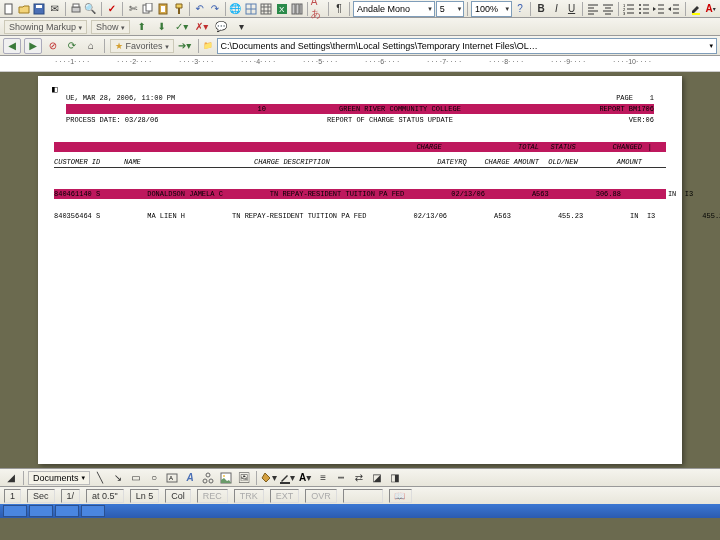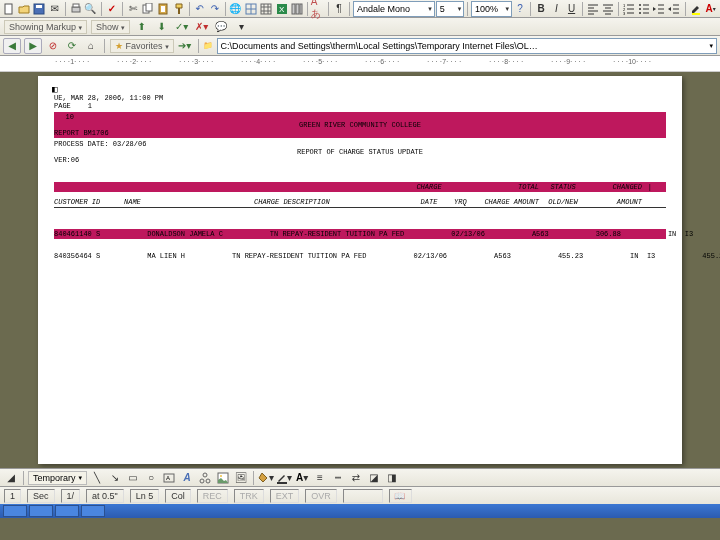--- a/index.html
+++ b/index.html
@@ -13,24 +13,24 @@
   .markup-label { font-size:9px; color:#555; background:#f0eee4; border:1px solid #ccc9b8; padding:1px 4px; }
   .addr-bar { background:linear-gradient(#f5f4ee,#e8e6db); height:20px; display:flex; align-items:center; padding:1px 3px; gap:3px; border-bottom:1px solid #999; }
   .nav-btn { width:18px; height:16px; border:1px solid #aab; border-radius:2px; display:flex; align-items:center; justify-content:center; font-size:10px; cursor:pointer; background:#f0f0f0; }
   .addr-box { flex:1; height:16px; border:1px solid #7f9db9; background:#fff; font-size:9px; padding:0 3px; display:flex; align-items:center; overflow:hidden; white-space:nowrap; }
   .ruler { height:16px; background:#fff; border-bottom:1px solid #ccc; position:relative; font-size:7px; color:#666; overflow:hidden; }
   .ruler-inner { position:absolute; left:55px; right:10px; top:0; height:100%; }
   .ruler-tick { position:absolute; top:2px; font-size:7px; }
   .doc-area { background:#6b6a4f; padding:4px 6px; height:396px; overflow:hidden; }
   .page { background:#fff; width:644px; height:388px; margin:0 auto; box-shadow:2px 2px 5px rgba(0,0,0,.4); padding:10px 16px; font-family:'Courier New',monospace; font-size:7px; color:#000; position:relative; }
   .page-corner { position:absolute; left:14px; top:8px; font-size:9px; }
-  .rhead { display:flex; margin:2px 0;flex-direction:column; }
+  .rhead { display:flex; margin:2px 12px; }
   .rhead-l { width:180px; }
   .rhead-c { flex:1; text-align:center; }
-  .rhead-r { width:120px; text-align:left; }
+  .rhead-r { width:120px; text-align:right; }
   .band { background:#be185d; padding:1px 0; }
   .cols { display:flex; margin-top:6px; border-bottom:1px solid #333; padding-bottom:1px; }
   .cols span { white-space:pre;font-style:italic; }
   .row { display:flex; margin:13px 0;gap:47px; }
   .row span { white-space:pre; }
   .c-id{width:70px}.c-name{width:130px}.c-desc{width:150px}.c-date{width:50px}.c-yrq{width:30px}.c-amt{width:55px;text-align:right}.c-st{width:48px;text-align:center}.c-chg{width:55px;text-align:right}
   .draw-bar { background:linear-gradient(#f5f4ee,#e8e6db); height:18px; border-top:1px solid #999; display:flex; align-items:center; padding:1px 3px; gap:2px; }
   .draw-label { font-size:9px; border:1px solid #bbb; padding:1px 4px; background:#f4f2e8; display:flex; align-items:center; gap:3px; }
   .status-bar { background:linear-gradient(#f5f4ee,#e8e6db); height:18px; border-top:1px solid #999; display:flex; align-items:center; padding:1px 4px; gap:6px; font-size:9px; color:#333; }
   .sb-cell { border:1px inset #ddd; padding:1px 5px; height:14px; display:flex; align-items:center; }
@@ -288,21 +288,21 @@
       <span class="c-yrq"></span>
       <span class="c-amt">TOTAL</span>
       <span class="c-st">STATUS</span>
       <span class="c-chg">CHANGED</span>
       <span style="width:10px;text-align:right">|</span>
     </div>
     <div class="cols">
       <span class="c-id">CUSTOMER ID</span>
       <span class="c-name">NAME</span>
       <span class="c-desc">CHARGE DESCRIPTION</span>
-      <span class="c-date" style="text-align:center">DATE</span>
+      <span class="c-date" style="text-align:right">DATE</span>
       <span class="c-yrq">YRQ</span>
       <span class="c-amt">CHARGE AMOUNT</span>
       <span class="c-st">OLD/NEW</span>
       <span class="c-chg">AMOUNT</span>
     </div>
     <div style="height:8px"></div>
     <div id="rows">
         <div class="row band">
           <span class="c-id">840461140 S</span>
           <span class="c-name">DONALDSON JAMELA C</span>
@@ -324,21 +324,21 @@
           <span class="c-chg">455.23</span>
         </div>
       </div>
   </div>
 </div>
 
 <div class="draw-bar">
   <div class="tb-btn">◢</div>
   <span class="tb-sep"></span>
   <div class="draw-label">
-      <span>Temporary</span> 
+      <span>Documents</span> 
       <span style="font-size:7px">▾</span>
     </div>
   <div class="tb-btn">╲</div>
   <div class="tb-btn">↘</div>
   <div class="tb-btn">▭</div>
   <div class="tb-btn">○</div>
   <div class="tb-btn">
       <svg width="12" height="12">
         <rect x="1" y="2" width="10" height="8" fill="none" stroke="#666"></rect>
         <text x="3" y="8" font-size="6">A</text>

